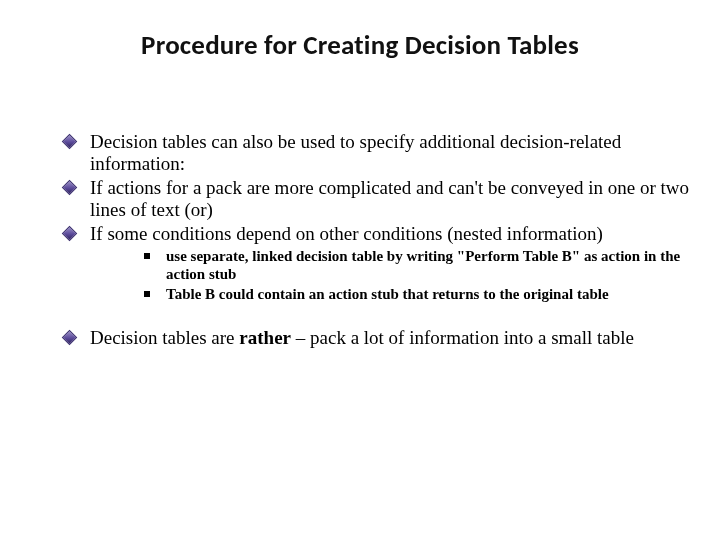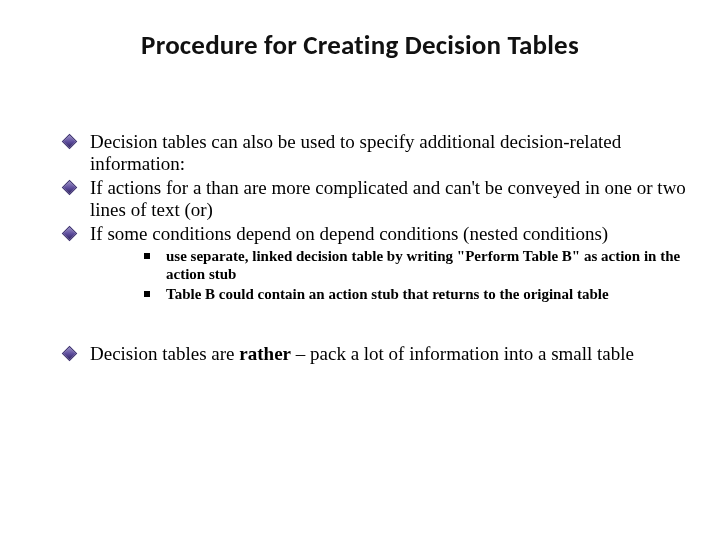--- a/index.html
+++ b/index.html
@@ -46,21 +46,21 @@
     top: 5px;
     width: 11px;
     height: 11px;
     transform: rotate(45deg);
     background: linear-gradient(135deg, #9a8fc8 0%, #5b4a9a 55%, #2e235e 100%);
     border: 1px solid #3a2e6e;
     box-sizing: border-box;
   }
   ul.level2 {
     list-style: none;
-    margin: 2px 0 20px 0;
+    margin: 2px 0 4px 0;
     padding: 0 0 0 54px;
   }
   ul.level2 > li {
     position: relative;
     font-size: 15px;
     font-weight: 700;
     line-height: 1.22;
     padding-left: 22px;
     margin: 0 0 1px 0;
   }
@@ -83,24 +83,24 @@
 <body>
 
 <div class="slide">
   <h1 class="title">Procedure for Creating Decision Tables</h1>
 
   <ul class="level1">
     <li>
       <span>Decision tables can also be used to specify additional decision-related information:</span>
     </li>
     <li>
-      <span>If actions for a than are more complicated and can't be conveyed in one or two lines of text (or)</span>
+      <span>If actions for a pack are more complicated and can't be conveyed in one or two lines of text (or)</span>
     </li>
     <li>
-      <span>If some conditions depend on depend conditions (nested conditions)</span>
+      <span>If some conditions depend on other conditions (nested information)</span>
       <ul class="level2">
         <li>
           <span>use separate, linked decision table by writing "Perform Table B" as action in the action stub</span>
         </li>
         <li>
           <span>Table B could contain an action stub that returns to the original table</span>
         </li>
       </ul>
     </li>
   </ul>

